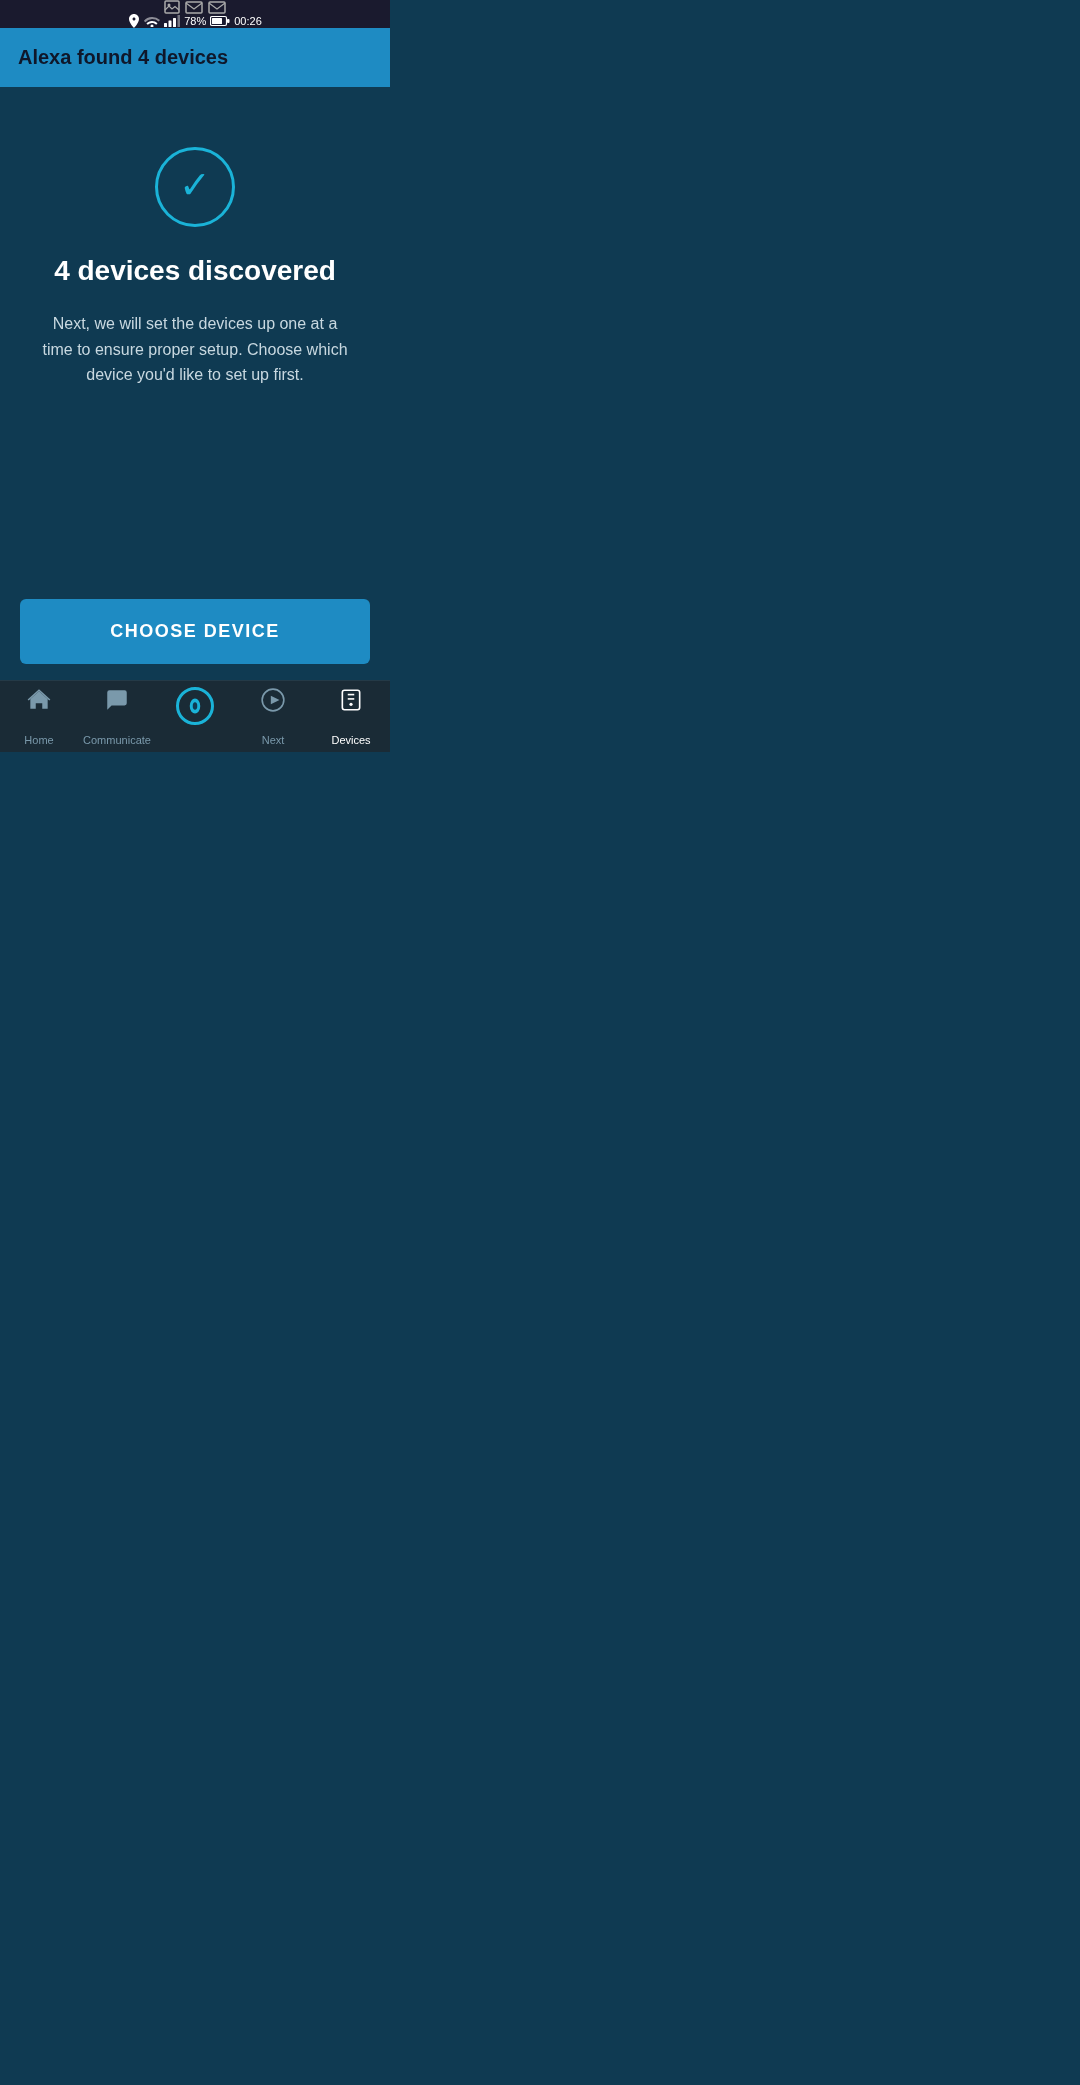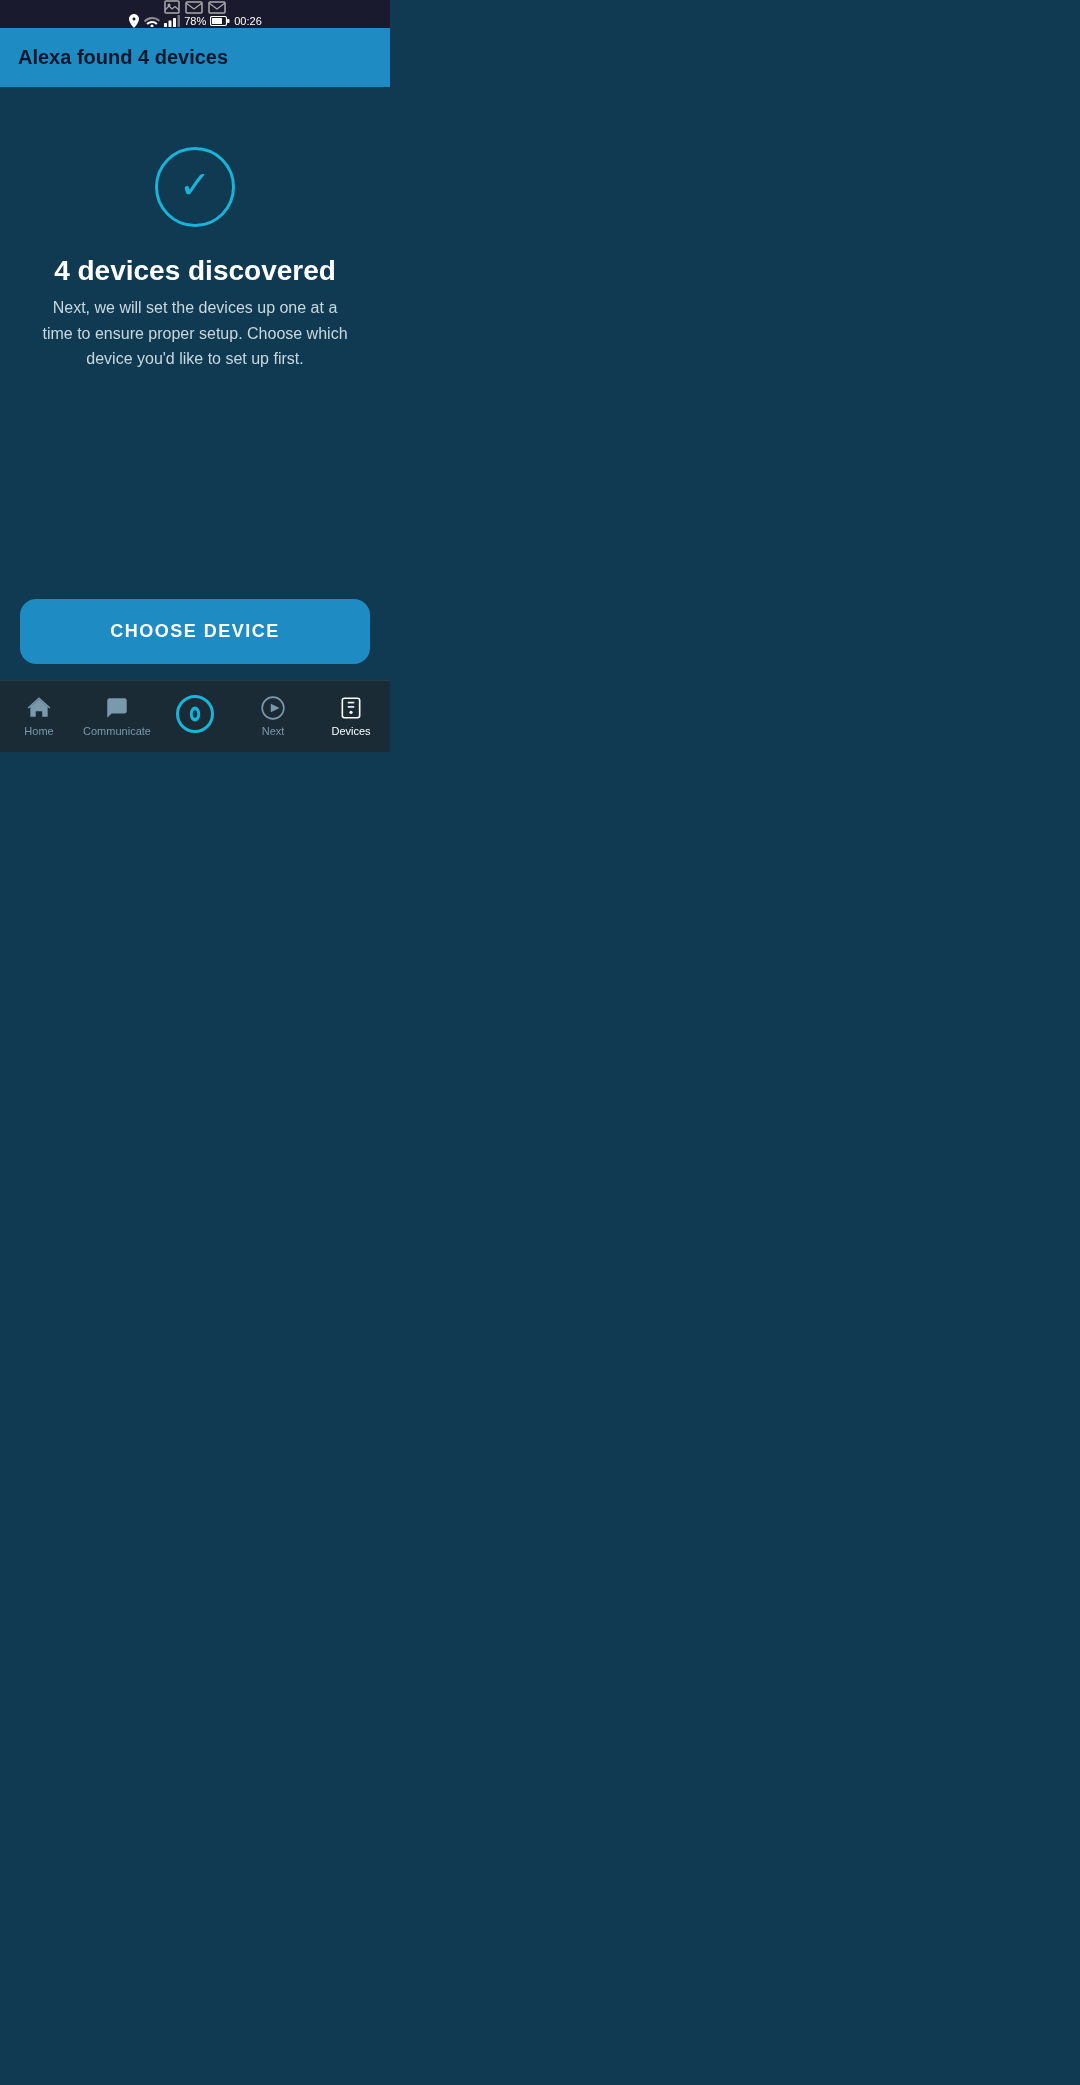--- a/index.html
+++ b/index.html
@@ -80,21 +80,21 @@
       font-size: 38px;
       line-height: 1;
       margin-top: -4px;
     }
 
     .devices-discovered-title {
       color: #fff;
       font-size: 28px;
       font-weight: 700;
       text-align: center;
-      margin-bottom: 8px;
+      margin-bottom: 24px;
       padding: 0 20px;
     }
 
     .devices-discovered-desc {
       color: #c8d8e0;
       font-size: 16px;
       text-align: center;
       line-height: 1.6;
       padding: 0 40px;
     }
@@ -102,21 +102,21 @@
     
     .choose-device-container {
       padding: 16px 20px;
       background: #0f3a52;
       flex-shrink: 0;
     }
     .choose-device-btn {
       width: 100%;
       background: #1e8bc3;
       border: none;
-      border-radius: 16px;
+      border-radius: 6px;
       padding: 22px 8px;
       color: #fff;
       font-size: 18px;
       font-weight: 700;
       letter-spacing: 1.5px;
       text-transform: uppercase;
       cursor: pointer;
       display: flex;
       align-items: center;
       justify-content: center;
@@ -130,24 +130,24 @@
       align-items: stretch;
       border-top: 1px solid #243a47;
       flex-shrink: 0;
       height: 72px;
     }
     .nav-item {
       flex: 1;
       display: flex;
       flex-direction: column;
       align-items: center;
-      justify-content: flex-start;
+      justify-content: space-between;
       gap: 4px;
       cursor: pointer;
-      padding: 14px 0;
+      padding: 6px 0;
     }
     .nav-item-label {
       font-size: 11px;
       color: #7a99ab;
     }
     .nav-item-label.active {
       color: #fff;
     }
     .nav-icon {
       color: #7a99ab;

